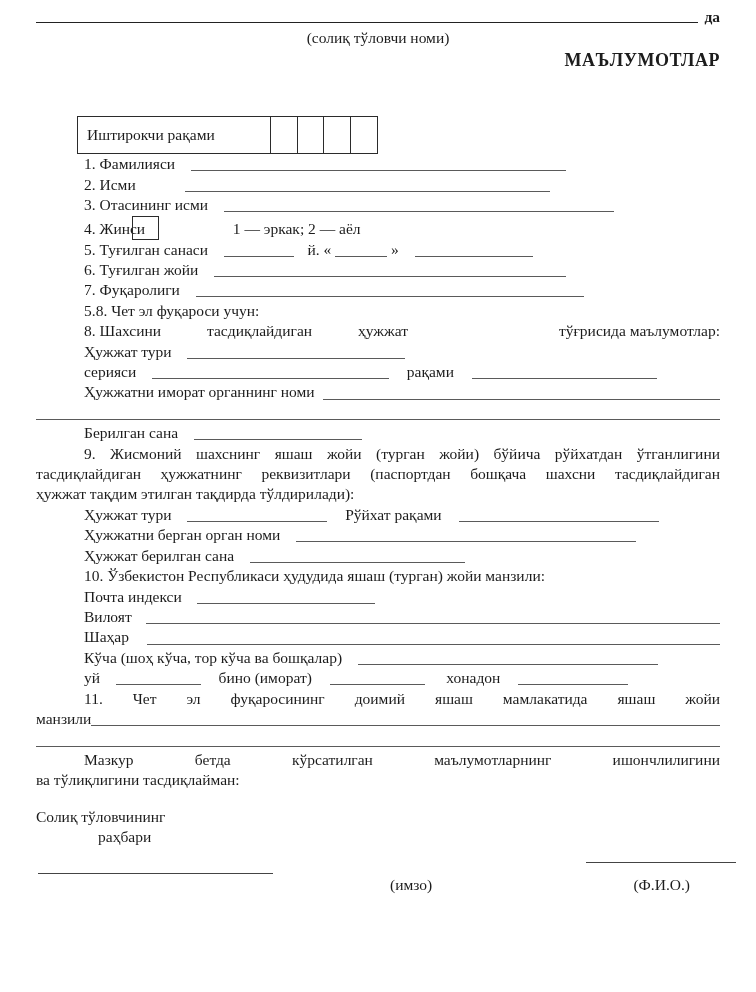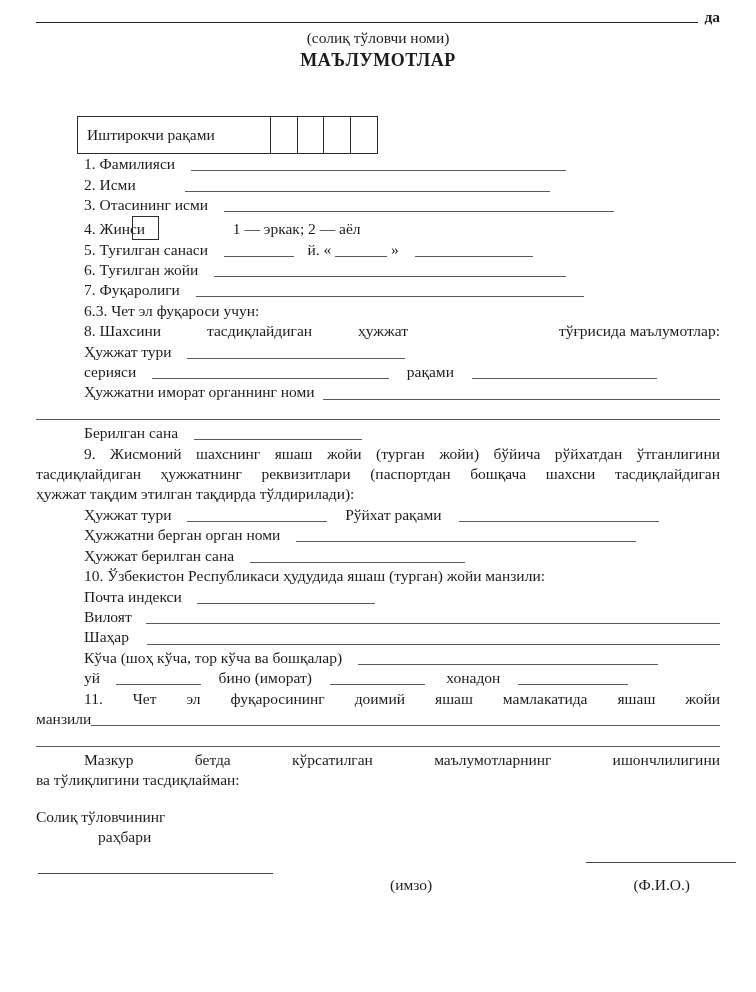--- a/index.html
+++ b/index.html
@@ -9,21 +9,21 @@
     box-sizing:border-box;
     padding:6px 36px 0 36px;
     font-family:"Liberation Serif","DejaVu Serif",serif;
     font-size:15.5px;
     line-height:20.4px;
     color:#1c1c1c;
     overflow:hidden;
   }
   .center{text-align:center;}
   .b{font-weight:bold;}
-  .main-title{font-size:18px;font-weight:bold;letter-spacing:.5px;line-height:24px;}
+  .main-title{font-size:18px;font-weight:bold;letter-spacing:.5px;line-height:24px;text-align:right;}
   .ln{min-height:20.4px;white-space:nowrap;}
   .ind{padding-left:48px;}
   .u{display:inline-block;height:13px;border-bottom:1px solid #5a5a5a;vertical-align:-2px;}
   .lnx{display:flex;align-items:flex-end;height:20.4px;}
   .lnx .u{margin-bottom:3px;}
   .grow{flex:1;}
   .sp{display:inline-block;}
   .just{text-align:justify;text-align-last:justify;}
   
   .topline{display:flex;align-items:center;height:22px;font-weight:bold;}
@@ -125,21 +125,21 @@
       <span class="u" style="width:352px"></span>
     </div>
 
     <div class="ln ind">
       <span>7. Фуқаролиги</span>
       <span class="sp" style="width:8px"></span>
       <span class="u" style="width:388px"></span>
     </div>
 
     <div class="ln ind">
-      <span>6.3. Чет эл фуқароси учун:</span>
+      <span>5.8. Чет эл фуқароси учун:</span>
     </div>
 
 
     <div class="l8">
       <span class="grp">
         <span>8. Шахсини</span>
         <span>тасдиқлайдиган</span>
         <span>ҳужжат</span>
       </span>
       <span class="tail">тўғрисида маълумотлар:</span>

